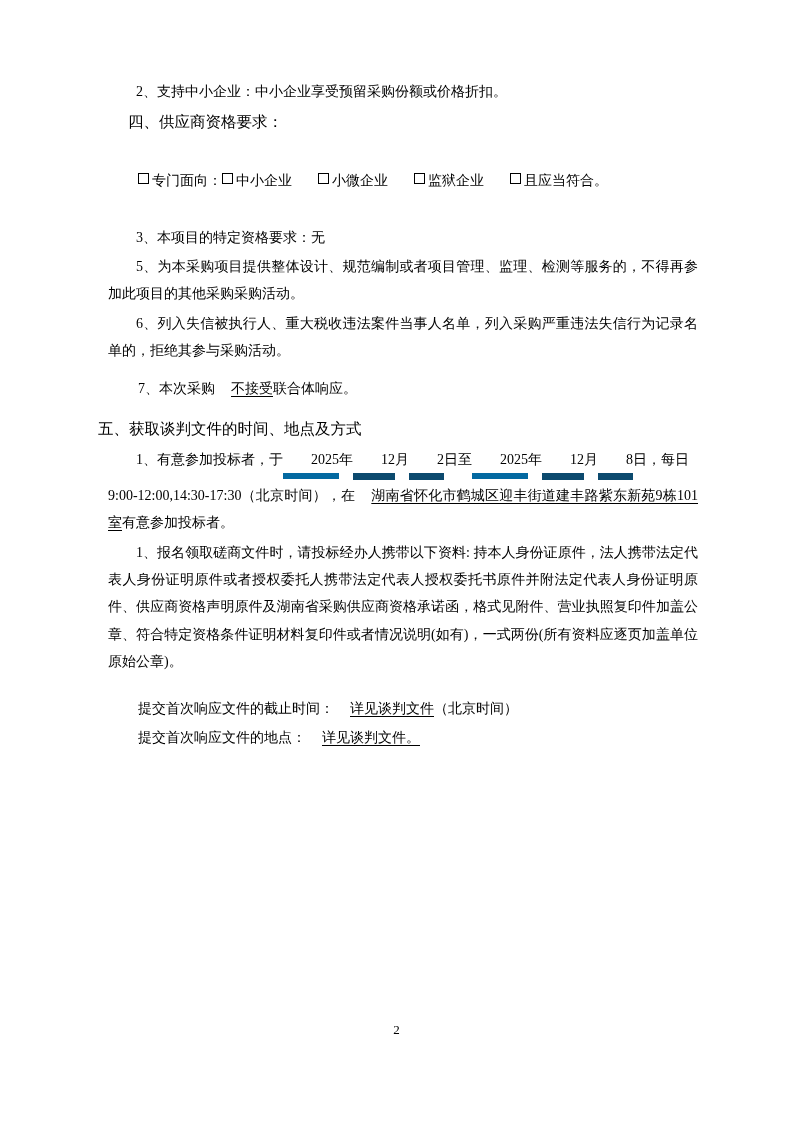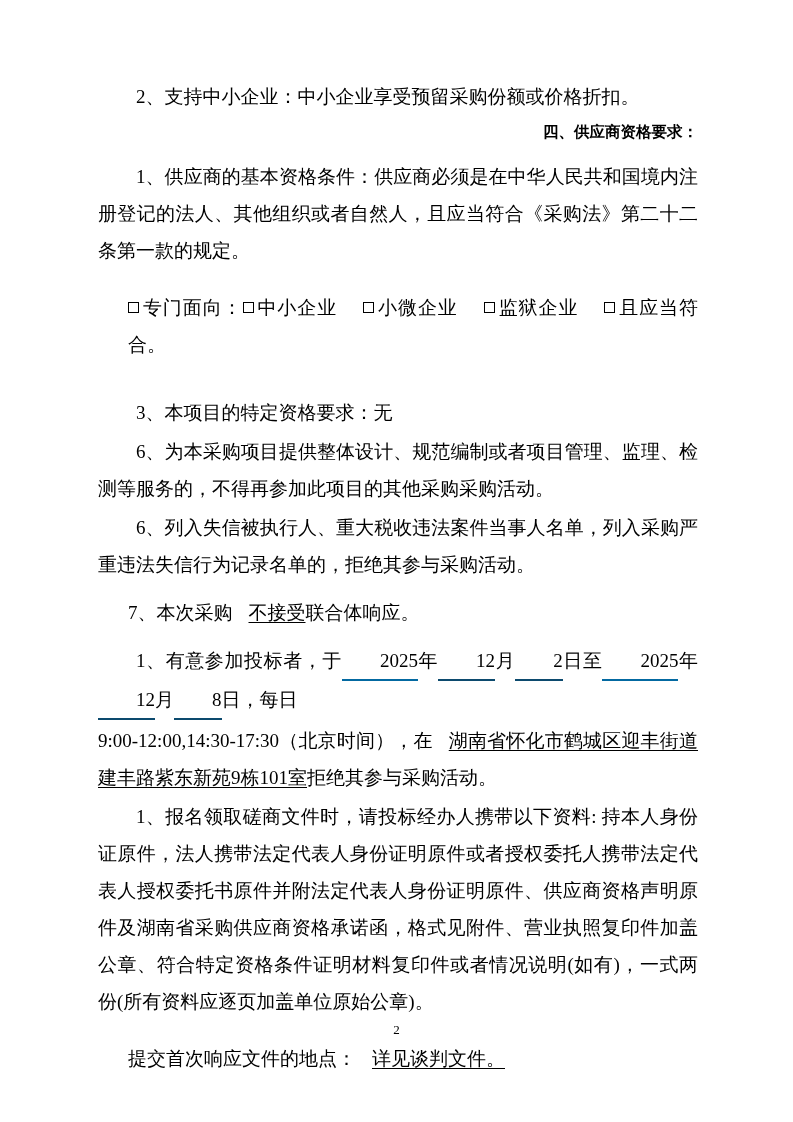--- a/index.html
+++ b/index.html
@@ -19,61 +19,60 @@
     box-sizing: border-box;
     overflow: hidden;
   }
   .content {
     position: absolute;
     left: 98px;
     top: 78px;
     width: 600px;
   }
   .p {
-    font-size: 19px;
+    font-size: 14px;
     line-height: 1.95;
-    margin: 0 0 2px 0;
+    margin: 0 0 2px 10px;
     text-align: justify;
     text-justify: inter-ideograph;
   }
   .ind1 { text-indent: 2em; }
   .ind-md { padding-left: 30px; }
   .heading {
     font-size: 15.5px;
-    font-weight: bold;
+    font-weight: normal;
     line-height: 1.95;
     margin: 0 0 2px 0;
-    text-align: right;
   }
   .heading.ind { padding-left: 30px; }
   .gap-s { height: 9px; }
   .gap-m { height: 14px; }
   .u {
     text-decoration: underline;
     text-underline-offset: 3px;
     padding-left: 16px;
   }
   .chk {
     display: inline-block;
     width: 9px;
     height: 9px;
     border: 1px solid #000;
     margin-right: 3px;
     vertical-align: 1px;
   }
   .blankline {
     display: inline-block;
     min-width: 46px;
-    border-bottom: 2px solid #0369a1;
+    border-bottom: 6px solid #0369a1;
     text-align: right;
   }
   .blank-sm {
     display: inline-block;
     min-width: 30px;
-    border-bottom: 2px solid #0c4a6e;
+    border-bottom: 7px solid #0c4a6e;
     text-align: center;
   }
   .slashbox {
     display: inline-block;
     min-width: 72px;
     border-bottom: 1px solid #000;
     text-align: center;
     letter-spacing: 10px;
   }
   .spacer-inline { display: inline-block; width: 26px; }
@@ -92,68 +91,71 @@
 
 <div class="page">
   <div class="content">
 
     <p class="p ind1">2、支持中小企业：中小企业享受预留采购份额或价格折扣。</p>
 
     <p class="heading ind">四、供应商资格要求：</p>
 
     <div class="gap-s"></div>
 
-    <p class="p ind1">1、供应商的基本资格条件：供应商必须是在中华人民共和国境内注册登记的法人、其他组织或者自然人，且应当符合《采购法》第二十二条第一款的规定。</p>
 
     <div class="gap-s"></div>
 
 
     <div class="gap-s"></div>
 
     <p class="p ind-md">
       <span class="chk"></span><span>专门面向：</span><span class="chk"></span><span>中小企业</span><span class="spacer-inline"></span><span class="chk"></span><span>小微企业</span><span class="spacer-inline"></span><span class="chk"></span><span>监狱企业</span><span class="spacer-inline"></span><span class="chk"></span><span>且应当符合。</span>
     </p>
 
     <div class="gap-m"></div>
 
 
     <div class="gap-m"></div>
 
     <p class="p ind1">3、本项目的特定资格要求：无</p>
 
 
-    <p class="p ind1">6、为本采购项目提供整体设计、规范编制或者项目管理、监理、检测等服务的，不得再参加此项目的其他采购采购活动。</p>
+    <p class="p ind1">5、为本采购项目提供整体设计、规范编制或者项目管理、监理、检测等服务的，不得再参加此项目的其他采购采购活动。</p>
 
     <p class="p ind1">6、列入失信被执行人、重大税收违法案件当事人名单，列入采购严重违法失信行为记录名单的，拒绝其参与采购活动。</p>
 
     <div class="gap-s"></div>
 
     <p class="p ind-md">
       <span>7、本次采购</span><span class="u">不接受</span><span>联合体响应。</span>
     </p>
 
     <div class="gap-s"></div>
 
+    <p class="heading">五、获取谈判文件的时间、地点及方式</p>
 
     <p class="p ind1">
       <span>1、有意参加投标者，于</span><span class="blankline">2025</span><span>年</span><span class="blank-sm">12</span><span>月</span><span class="blank-sm">2</span><span>日至</span><span class="blankline">2025</span><span>年</span><span class="blank-sm">12</span><span>月</span><span class="blank-sm">8</span><span>日，每日</span>
     </p>
 
     <p class="p">
-      <span>9:00-12:00,14:30-17:30（北京时间），在</span><span class="u">湖南省怀化市鹤城区迎丰街道建丰路紫东新苑9栋101室</span><span>拒绝其参与采购活动。</span>
+      <span>9:00-12:00,14:30-17:30（北京时间），在</span><span class="u">湖南省怀化市鹤城区迎丰街道建丰路紫东新苑9栋101室</span><span>有意参加投标者。</span>
     </p>
 
     <p class="p ind1">1、报名领取磋商文件时，请投标经办人携带以下资料: 持本人身份证原件，法人携带法定代表人身份证明原件或者授权委托人携带法定代表人授权委托书原件并附法定代表人身份证明原件、供应商资格声明原件及湖南省采购供应商资格承诺函，格式见附件、营业执照复印件加盖公章、符合特定资格条件证明材料复印件或者情况说明(如有)，一式两份(所有资料应逐页加盖单位原始公章)。</p>
 
     <div class="gap-s"></div>
 
 
     <div class="gap-s"></div>
 
 
+    <p class="p ind-md">
+      <span>提交首次响应文件的截止时间：</span><span class="u">详见谈判文件</span><span>（北京时间）</span>
+    </p>
 
     <p class="p ind-md">
       <span>提交首次响应文件的地点：</span><span class="u">详见谈判文件。</span>
     </p>
 
   </div>
 
   <div class="pagenum">2</div>
 </div>
 

